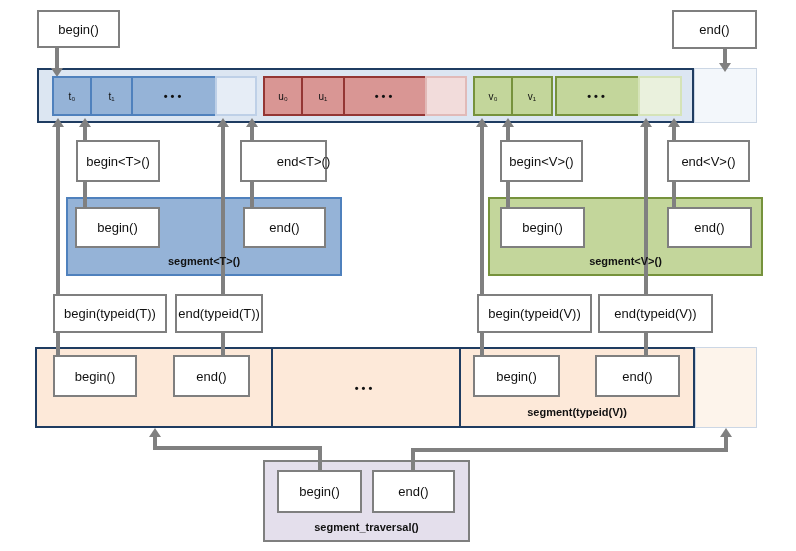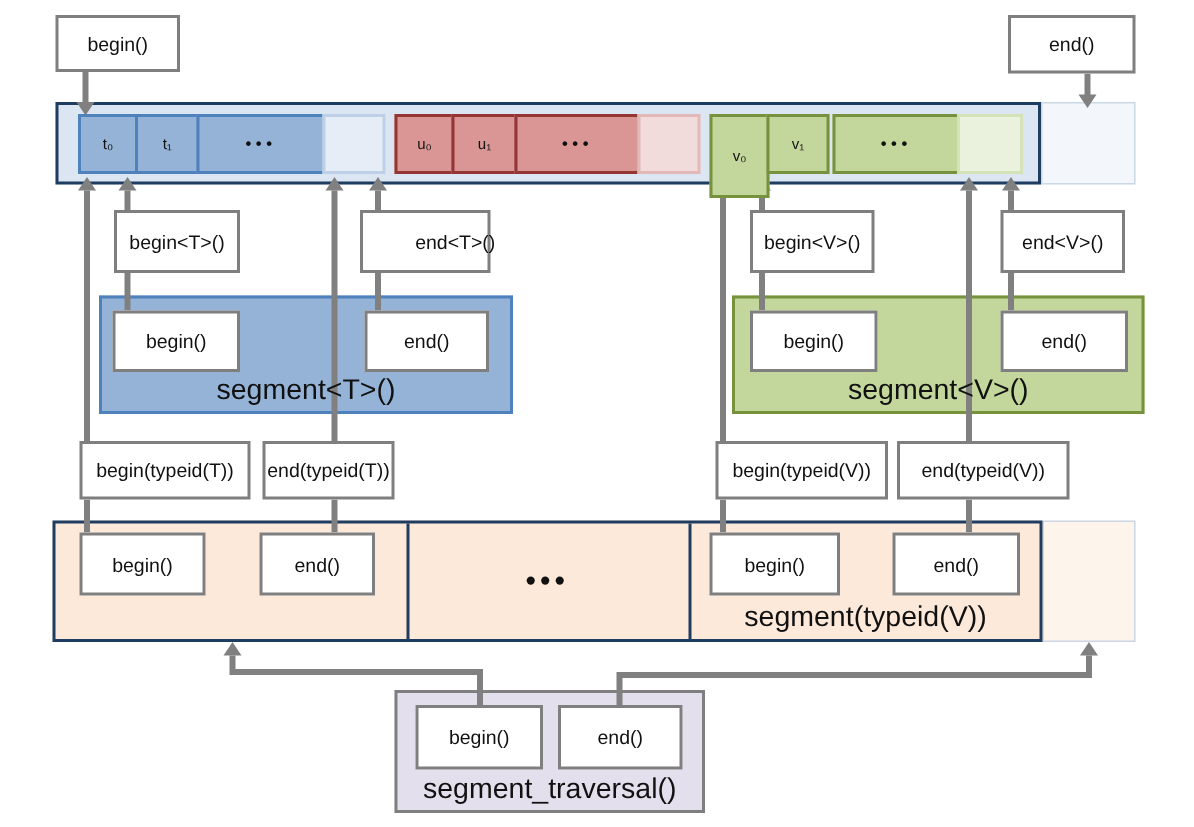--- a/index.html
+++ b/index.html
@@ -32,21 +32,21 @@
   .cell-t{background:var(--blue,#95b3d7);border:2px solid var(--blue-dark,#4f81bd);}
   .cell-u{background:var(--red,#d99694);border:2px solid var(--red-dark,#943634);}
   .cell-v{background:var(--green,#c3d69b);border:2px solid var(--green-dark,#76923c);}
   .ghost-t{background:#e6edf6;border:2px solid #bed0e7;}
   .ghost-u{background:#f2dcdb;border:2px solid #e1bab8;}
   .ghost-v{background:#eaf1dd;border:2px solid #d5e3b8;}
   .dots{font-size:11px;font-weight:bold;letter-spacing:3px;}
   
   .seglabel{
     z-index:10;display:flex;align-items:center;justify-content:center;
-    font-size:19px;white-space:nowrap;
+    font-size:11px;white-space:nowrap;font-weight:bold;
   }
   .connector-layer{position:absolute;left:0;top:0;width:796px;height:551px;z-index:5;pointer-events:none;}
 </style>
 </head>
 <body>
 
 <div class="canvas">
 
   <div class="abs main-strip" style="left:37px;top:68px;width:657px;height:55px;"></div>
   <div class="abs ext-top" style="left:694px;top:68px;width:63px;height:55px;"></div>
@@ -107,21 +107,21 @@
   <div class="abs cell cell-t" style="left:52px;top:76px;width:40px;height:40px;">t₀</div>
   <div class="abs cell cell-t" style="left:90px;top:76px;width:43px;height:40px;">t₁</div>
   <div class="abs cell cell-t dots" style="left:131px;top:76px;width:86px;height:40px;">•••</div>
   <div class="abs cell ghost-t" style="left:215px;top:76px;width:42px;height:40px;"></div>
 
   <div class="abs cell cell-u" style="left:263px;top:76px;width:40px;height:40px;">u₀</div>
   <div class="abs cell cell-u" style="left:301px;top:76px;width:44px;height:40px;">u₁</div>
   <div class="abs cell cell-u dots" style="left:343px;top:76px;width:84px;height:40px;">•••</div>
   <div class="abs cell ghost-u" style="left:425px;top:76px;width:42px;height:40px;"></div>
 
-  <div class="abs cell cell-v" style="left:473px;top:76px;width:40px;height:56px;">v₀</div>
+  <div class="abs cell cell-v" style="left:473px;top:76px;width:40px;height:40px;">v₀</div>
   <div class="abs cell cell-v" style="left:511px;top:76px;width:42px;height:40px;">v₁</div>
   <div class="abs cell cell-v dots" style="left:555px;top:76px;width:85px;height:40px;">•••</div>
   <div class="abs cell ghost-v" style="left:638px;top:76px;width:44px;height:40px;"></div>
 
   <div class="abs wbox" style="left:37px;top:10px;width:83px;height:38px;">begin()</div>
   <div class="abs wbox" style="left:672px;top:10px;width:85px;height:39px;">end()</div>
 
   <div class="abs wbox" style="left:76px;top:140px;width:84px;height:42px;">begin&lt;T&gt;()</div>
   <div class="abs wbox" style="left:240px;top:140px;width:87px;height:42px;padding-left:40px;">end&lt;T&gt;()</div>
   <div class="abs wbox" style="left:500px;top:140px;width:83px;height:42px;">begin&lt;V&gt;()</div>

